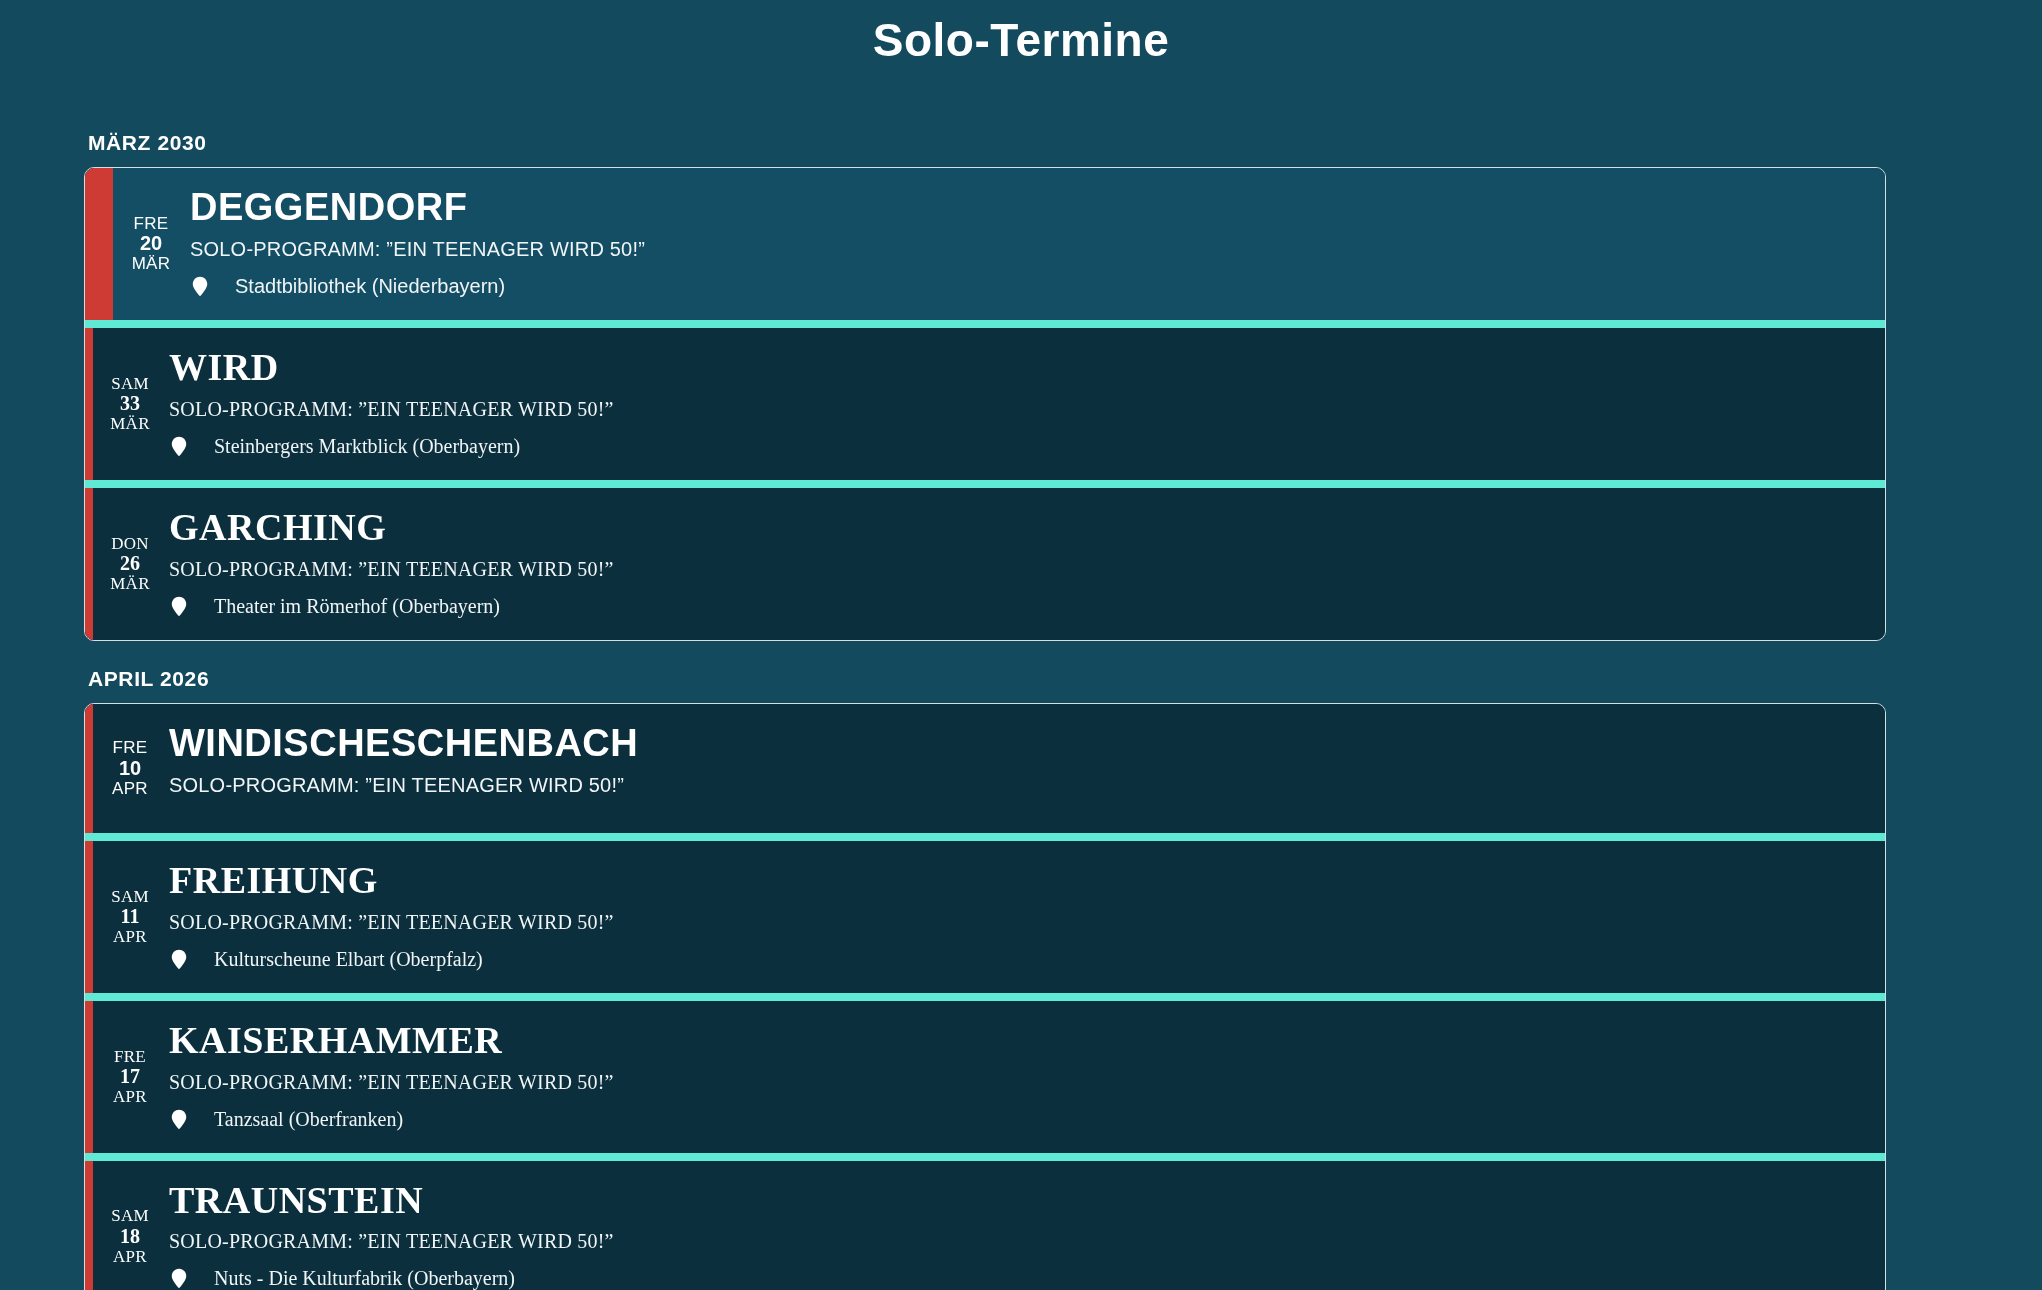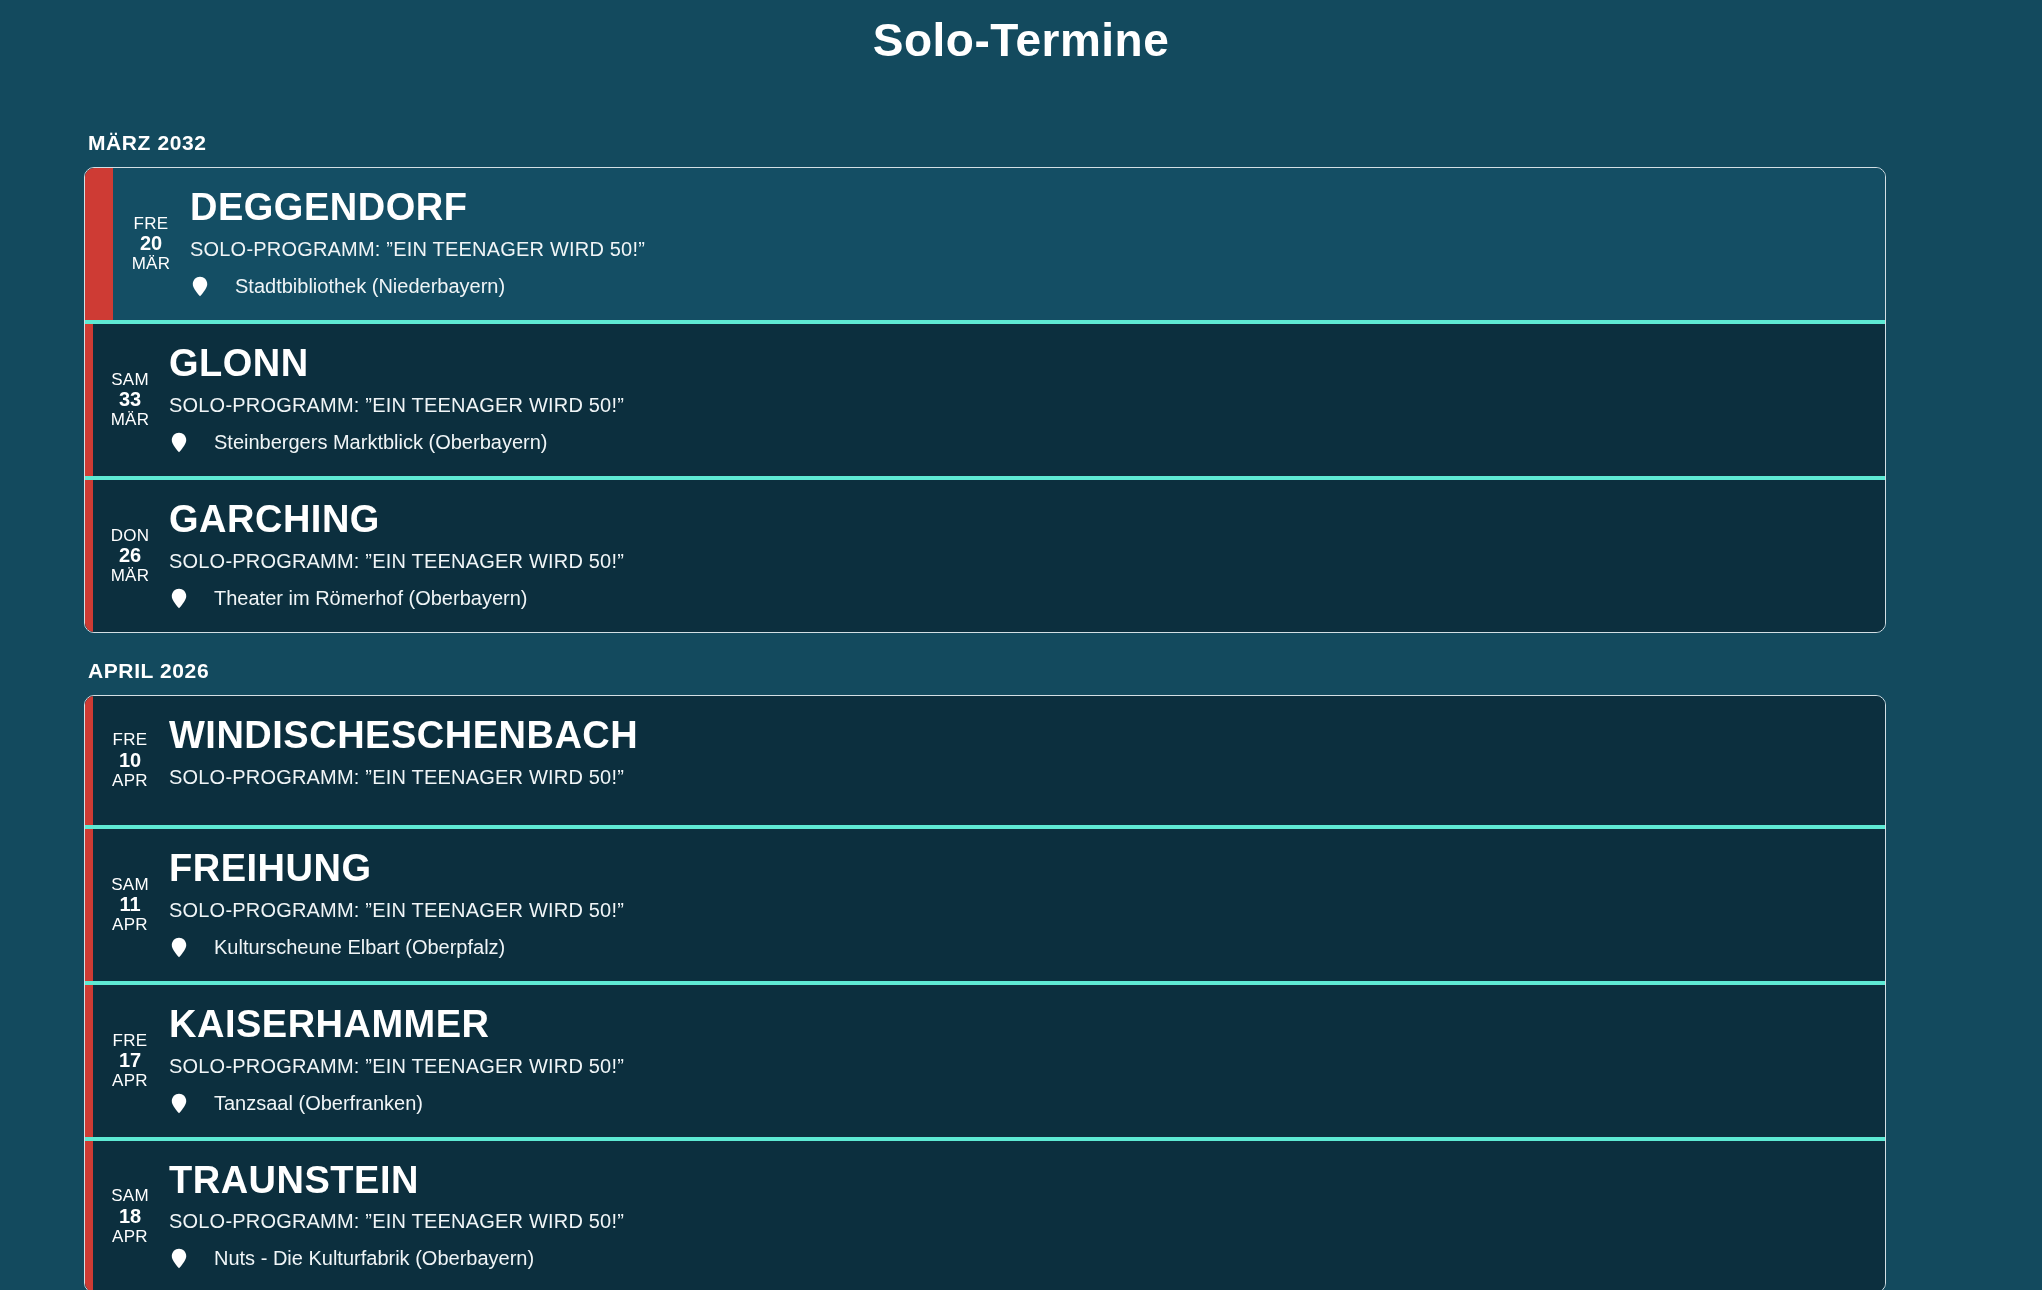--- a/index.html
+++ b/index.html
@@ -49,21 +49,22 @@
   .event-row::before {
     content: "";
     position: absolute;
     left: 0;
     top: 0;
     bottom: 0;
     width: 8px;
     background: #CE3B34;
   }
   .event-row + .event-row {
-    border-top: 4px solid #5eead4;
+    border-top: 8px solid #5eead4;
+    font-family: Liberation Serif, serif;
   }
   .event-row.highlighted {
     background: #144E64;
     padding-left: 41px;
   }
   .event-row.highlighted::before {
     width: 28px;
   }
   .date-block {
     width: 50px;
@@ -119,21 +120,21 @@
     flex-shrink: 0;
   }
 </style>
 </head>
 <body>
 
 <div class="page">
   <h1 class="page-title">Solo-Termine</h1>
   <main class="content" id="months-root">
   <section class="month-section">
-    <h2 class="month-label">MÄRZ 2032</h2>
+    <h2 class="month-label">MÄRZ 2030</h2>
     <div class="event-card">
   <article class="event-row highlighted">
     <div class="date-block">
       <span class="date-weekday">FRE</span>
       <span class="date-day">20</span>
       <span class="date-month">MÄR</span>
     </div>
     <div class="event-info">
       <h3 class="event-city">DEGGENDORF</h3>
       <p class="event-program">SOLO-PROGRAMM: ”EIN TEENAGER WIRD 50!”</p>
@@ -146,21 +147,21 @@
     </div>
   </article>
 
   <article class="event-row">
     <div class="date-block">
       <span class="date-weekday">SAM</span>
       <span class="date-day">33</span>
       <span class="date-month">MÄR</span>
     </div>
     <div class="event-info">
-      <h3 class="event-city">GLONN</h3>
+      <h3 class="event-city">WIRD</h3>
       <p class="event-program">SOLO-PROGRAMM: ”EIN TEENAGER WIRD 50!”</p>
       <div class="venue-line">
         <svg class="pin-icon" viewBox="0 0 24 32" aria-hidden="true">
           <path d="M12 1 C5.9 1 1 5.9 1 12 C1 16.6 4.6 22.4 12 31 C19.4 22.4 23 16.6 23 12 C23 5.9 18.1 1 12 1 Z"></path>
         </svg>
         <span class="venue-text">Steinbergers Marktblick (Oberbayern)</span>
       </div>
     </div>
   </article>
 

